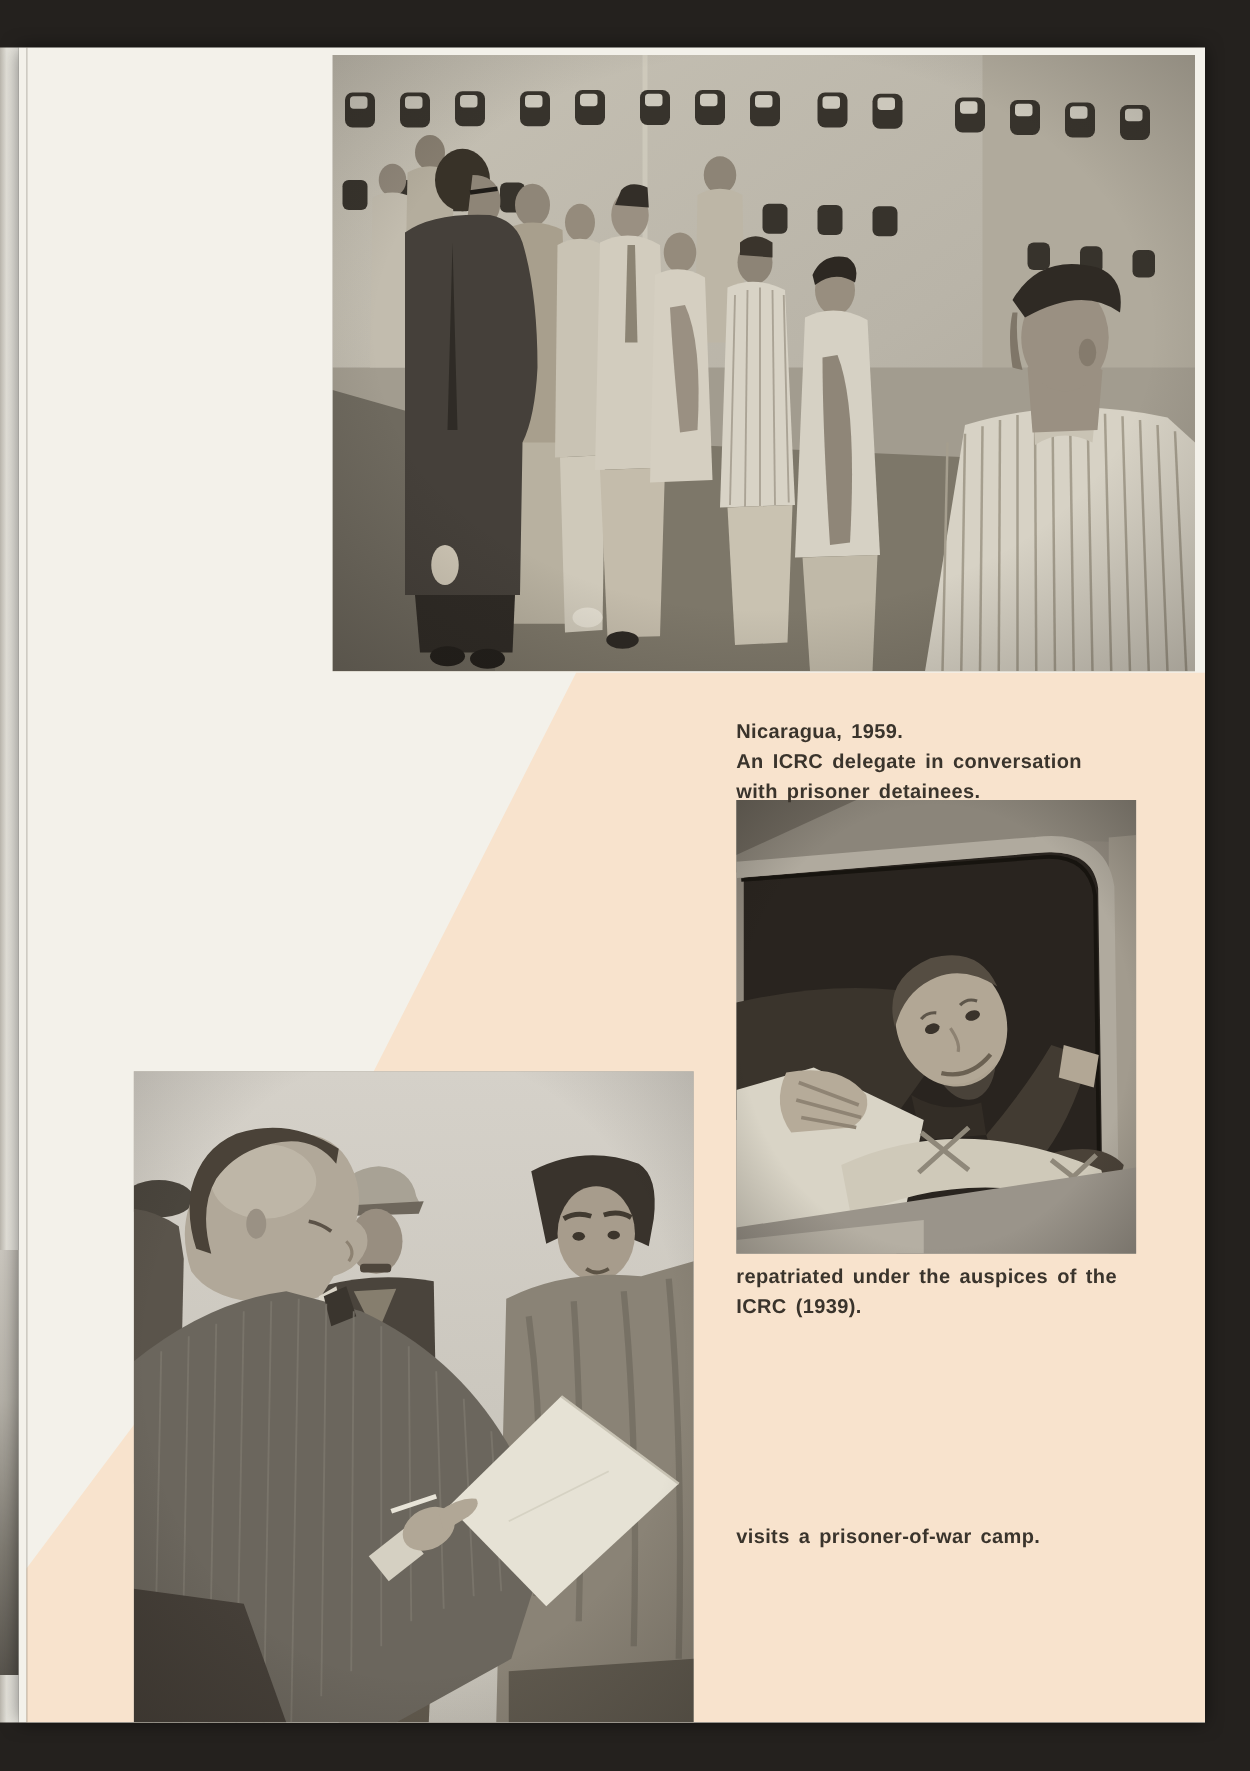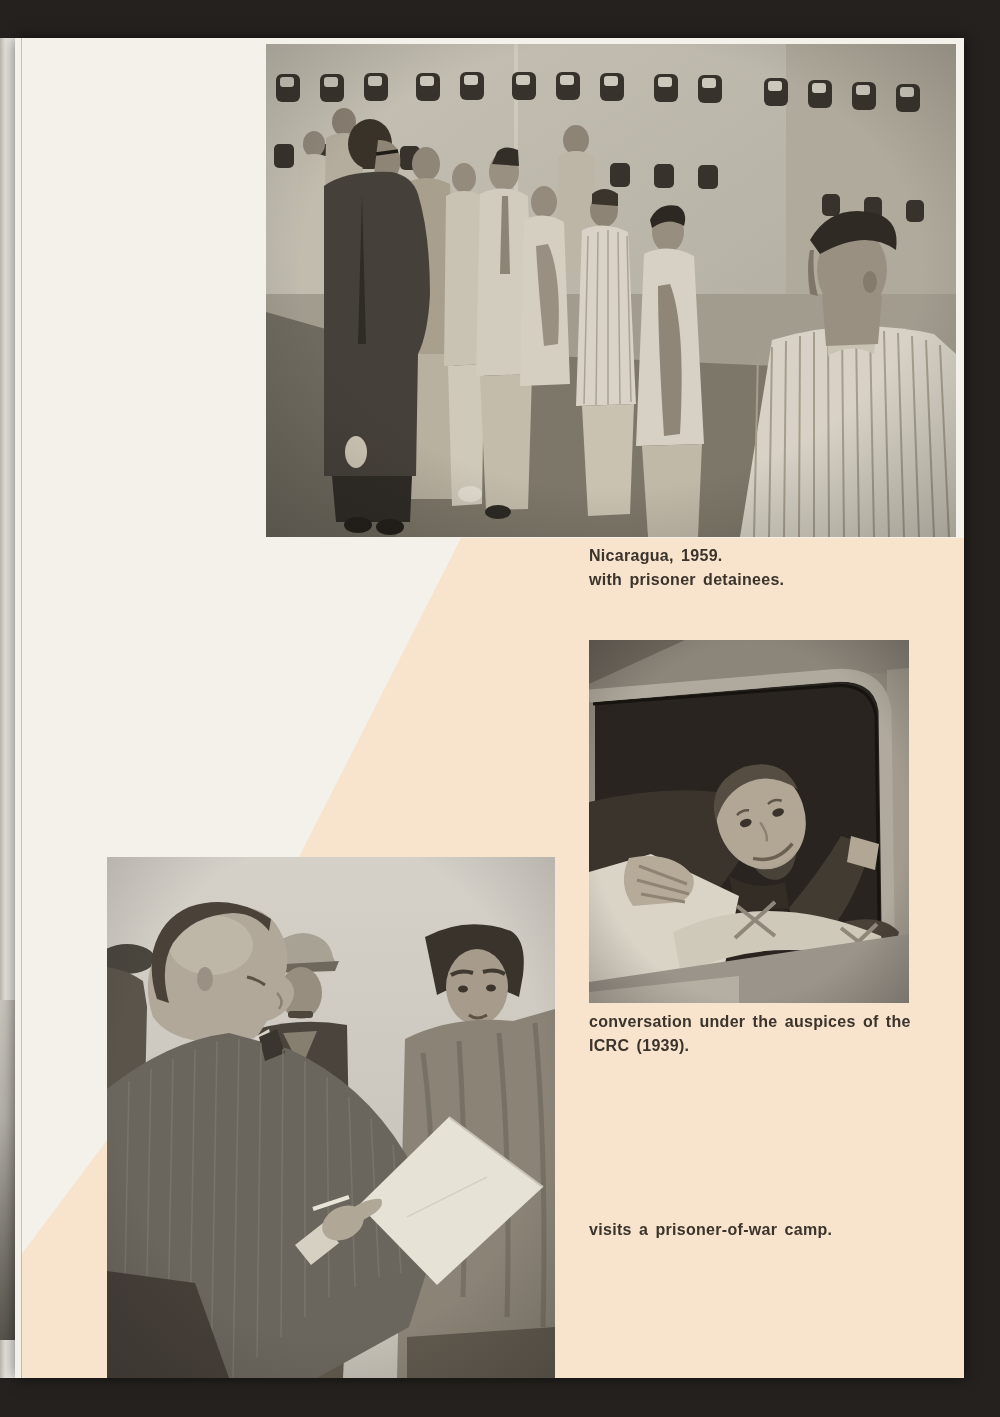--- a/index.html
+++ b/index.html
@@ -30,21 +30,21 @@
     clip-path:polygon(446px 500px,949px 500px,949px 1340px,6px 1340px,6px 1217px,92px 1102px,284px 819px)}
 
   .photo{position:absolute;overflow:hidden;background:#b5b0a5}
   .photo svg{display:block;width:100%;height:100%}
   .photo-top{left:251px;top:6px;width:690px;height:493px}
   .photo-middle{left:574px;top:602px;width:320px;height:363px}
   .photo-bottom{left:92px;top:819px;width:448px;height:521px}
 
   .caption{position:absolute;left:574px;width:348px;color:var(--ink);
     font-size:16px;line-height:24px;font-weight:700;letter-spacing:.3px;word-spacing:2.5px}
-  .caption-1{top:506px}
+  .caption-1{top:536px}
   .caption-2{top:972px}
   .caption-3{top:1180px}
 </style>
 </head>
 <body>
 
 <div class="scene">
 
   <div class="left-pages"></div>
   <div class="underlay-photo"></div>
@@ -337,25 +337,26 @@
           <ellipse cx="236" cy="366" rx="22" ry="16" fill="#b1a796" transform="rotate(-28 236 366)"></ellipse>
           <path d="M244,352 Q262,340 274,342 Q278,348 268,356 L248,368 Z" fill="#b1a796"></path>
           <line x1="206" y1="352" x2="242" y2="340" stroke="#e8e4d8" stroke-width="4"></line>
         </g>
         <rect width="448" height="521" fill="url(#vig3)"></rect>
       </svg>
     </div>
 
     <div class="caption caption-1">
       <div>Nicaragua, 1959.</div>
+      <div>An ICRC delegate in conversation</div>
       <div>with prisoner detainees.</div>
     </div>
 
     <div class="caption caption-2">
-      <div>conversation under the auspices of the</div>
+      <div>repatriated under the auspices of the</div>
       <div>ICRC (1939).</div>
     </div>
 
     <div class="caption caption-3">
       <div>visits a prisoner-of-war camp.</div>
     </div>
   </div>
 </div>
 
 </body></html>

